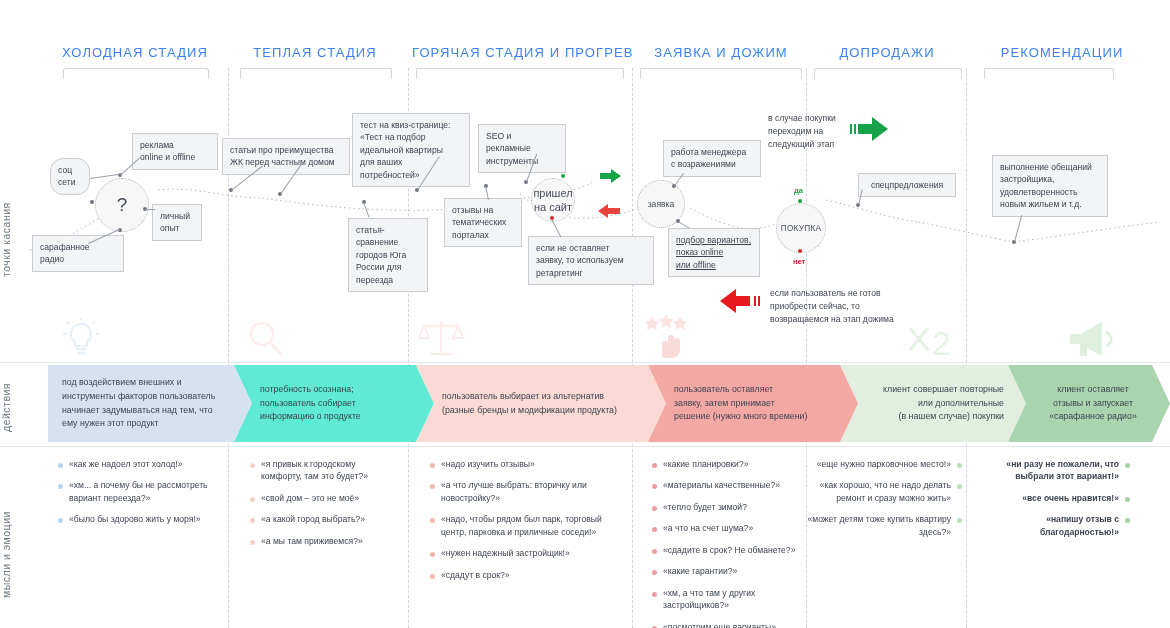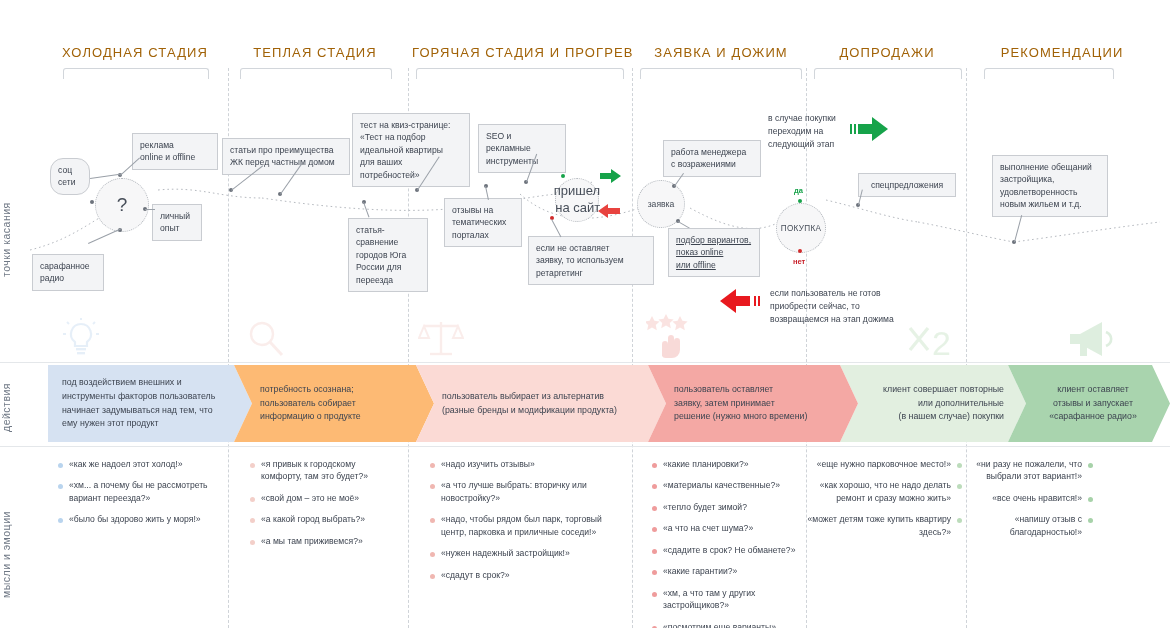--- a/index.html
+++ b/index.html
@@ -21,21 +21,21 @@
     position:absolute;left:0;width:22px;
     writing-mode:vertical-rl;transform:rotate(180deg);
     text-align:center;
     font-size:10.5px;letter-spacing:.5px;color:#6f7885;
     text-transform:lowercase;
   }
 
   
   .stage-head{
     position:absolute;text-align:center;
-    font-size:13px;letter-spacing:1.1px;color:#a16207;
+    font-size:13px;letter-spacing:1.1px;color:#3b82f6;
     font-weight:400;text-transform:uppercase;
     white-space:nowrap;
   }
   .stage-bracket{
     position:absolute;height:10px;
     border:1px solid #d2d6db;border-bottom:none;
     border-radius:3px 3px 0 0;
   }
 
   
@@ -164,21 +164,21 @@
 online и offline</span>
   </div>
   <div class="conn" style="left:120px;top:175px;width:26px;transform:rotate(-42deg);"></div>
 
   <div class="tp" style="left:152px;top:204px;width:50px;">
     <span style="white-space:pre-line">личный
 опыт</span>
   </div>
   <div class="conn" style="left:145px;top:209px;width:10px;"></div>
 
-  <div class="tp" style="left:32px;top:235px;width:72px;margin-top:19px;">
+  <div class="tp" style="left:32px;top:235px;width:92px;">
     <span style="white-space:pre-line">сарафанное
 радио</span>
   </div>
   <div class="conn" style="left:88px;top:243px;width:36px;transform:rotate(-24deg);"></div>
 
   <div class="tp" style="left:222px;top:138px;width:128px;">
     <span style="white-space:pre-line">статьи про преимущества
 ЖК перед частным домом</span>
   </div>
   <div class="dot" style="left:229px;top:188px;"></div>
@@ -213,21 +213,21 @@
   <div class="conn" style="left:526px;top:182px;width:30px;transform:rotate(-70deg);"></div>
 
   <div class="tp" style="left:444px;top:198px;width:78px;">
     <span style="white-space:pre-line">отзывы на
 тематических
 порталах</span>
   </div>
   <div class="dot" style="left:484px;top:184px;"></div>
   <div class="conn" style="left:486px;top:186px;width:14px;transform:rotate(78deg);"></div>
 
-  <div class="circ" style="left:555px;top:178px;width:42px;height:42px;font-size:13px;line-height:1.3;text-align:right;">
+  <div class="circ" style="left:531px;top:178px;width:42px;height:42px;font-size:11px;line-height:1.3;">
     <span style="white-space:pre-line">пришел
 на сайт</span>
   </div>
   <div class="dot green" style="left:561px;top:174px;"></div>
   <div class="dot red" style="left:550px;top:216px;"></div>
 
   <div class="tp" style="left:528px;top:236px;width:126px;">
     <span style="white-space:pre-line">если не оставляет
 заявку, то используем
 ретаргетинг</span>
@@ -336,21 +336,21 @@
 
   <div id="actions">
 
     <div class="chev" style="left:0px;width:204px;background:#d6e2f2;clip-path:polygon(0 0,186px 0,204px 50%,186px 100%,0 100%);">
       <div class="txt" style="white-space:pre-line;padding-right:24px;">под воздействием внешних и
 инструменты факторов пользователь
 начинает задумываться над тем, что
 ему нужен этот продукт</div>
     </div>
 
-    <div class="chev" style="left:186px;width:200px;background:#fdba74;clip-path:polygon(0 0,182px 0,200px 50%,182px 100%,0 100%,18px 50%);">
+    <div class="chev" style="left:186px;width:200px;background:#5eead4;clip-path:polygon(0 0,182px 0,200px 50%,182px 100%,0 100%,18px 50%);">
       <div class="txt" style="white-space:pre-line;padding-left:26px;padding-right:20px;">потребность осознана;
 пользователь собирает
 информацию о продукте</div>
     </div>
 
     <div class="chev" style="left:368px;width:250px;background:#fbdad5;clip-path:polygon(0 0,232px 0,250px 50%,232px 100%,0 100%,18px 50%);">
       <div class="txt" style="white-space:pre-line;padding-left:26px;padding-right:20px;">пользователь выбирает из альтернатив
 (разные бренды и модификации продукта)</div>
     </div>
 
@@ -473,21 +473,21 @@
     <div class="th-item right">
       <span class="bullet" style="background:#bcdcbb;"></span>
       <span>«как хорошо, что не надо делать ремонт и сразу можно жить»</span>
     </div>
     <div class="th-item right">
       <span class="bullet" style="background:#bcdcbb;"></span>
       <span>«может детям тоже купить квартиру здесь?»</span>
     </div>
   </div>
 
-  <div class="thought-col" style="left:943px;width:150px;">
+  <div class="thought-col" style="left:980px;width:150px;font-weight:bold;">
     <div class="th-item right">
       <span class="bullet" style="background:#a7d2a9;"></span>
       <span>«ни разу не пожалели, что выбрали этот вариант!»</span>
     </div>
     <div class="th-item right">
       <span class="bullet" style="background:#a7d2a9;"></span>
       <span>«все очень нравится!»</span>
     </div>
     <div class="th-item right">
       <span class="bullet" style="background:#a7d2a9;"></span>

